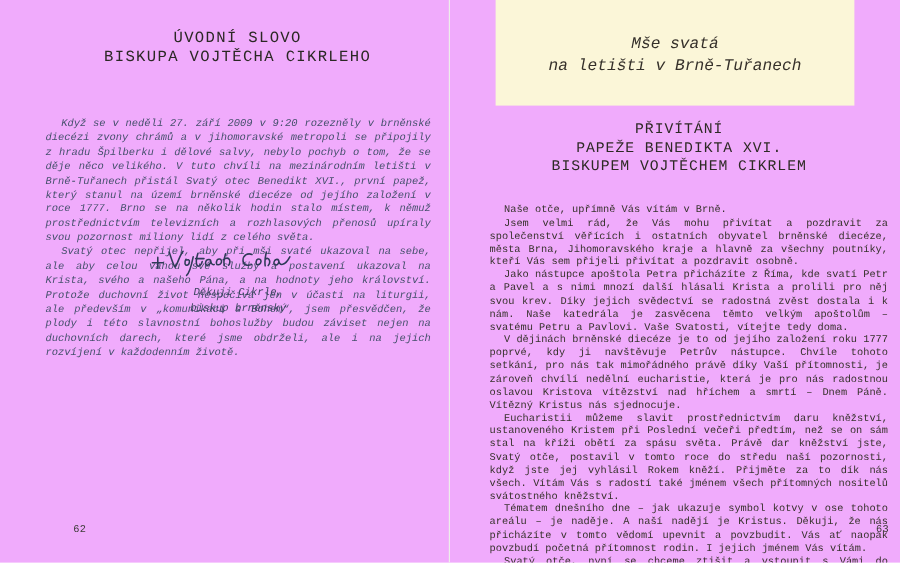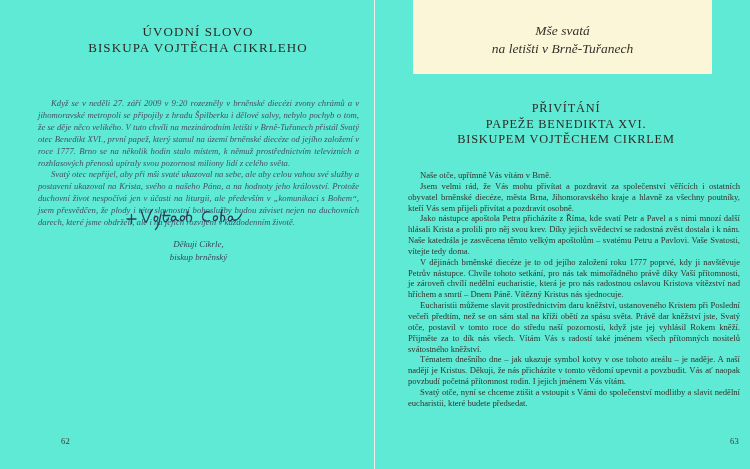--- a/index.html
+++ b/index.html
@@ -1,37 +1,37 @@
 <!DOCTYPE html>
 <html lang="cs"><head>
 <meta charset="utf-8">
 <style>
   html,body{margin:0;padding:0;background:#ffffff;}
   .spread{
-    position:relative;width:750px;height:469px;background:#5eead4;overflow:hidden;
-    font-family:Liberation Serif, serif;
+    position:relative;width:750px;height:469px;background:#f0abfc;overflow:hidden;
+    font-family:Liberation Mono, monospace;
   }
   .gutter{position:absolute;left:374px;top:0;width:1px;height:469px;background:#ededea;}
 
   
   .left-title{position:absolute;left:30px;top:24px;width:336px;text-align:center;
     font-size:13px;letter-spacing:1.1px;line-height:16px;color:#2b2824;font-weight:400;}
   .left-body{position:absolute;left:38px;top:70px;width:321px;
     font-style:italic;font-size:8.7px;line-height:11.9px;text-align:justify;
     color:#45506c;hyphens:auto;margin-top:28px;}
   .left-body p{margin:0;text-indent:13px;}
   .signature-wrap{position:absolute;left:122px;top:201px;width:140px;height:36px;}
   .attribution{position:absolute;left:38px;top:238px;width:321px;text-align:center;
     font-style:italic;font-size:8.9px;line-height:13px;color:#3c4560;}
   .pagenum{position:absolute;top:436px;font-size:8.6px;color:#3e3c39;letter-spacing:0.3px;margin-left:21px;}
   .pagenum.left{left:40px;}
   .pagenum.right{left:709px;}
 
   
-  .banner{position:absolute;left:413px;top:0;width:299px;height:74px;background:#fbf6d8;
+  .banner{position:absolute;left:413px;top:0;width:299px;height:88px;background:#fbf6d8;
     display:flex;flex-direction:column;justify-content:center;align-items:center;
     padding-top:6px;box-sizing:border-box;}
   .banner div{font-style:italic;font-size:13.5px;line-height:18px;color:#35302a;text-align:center;}
   .right-heading{position:absolute;left:405px;top:101px;width:322px;text-align:center;
     font-size:12.3px;letter-spacing:0.8px;line-height:15.5px;color:#2e2a25;}
   .right-body{position:absolute;left:408px;top:170px;width:332px;
     font-size:8.6px;line-height:10.85px;text-align:justify;color:#37322c;hyphens:auto;}
   .right-body p{margin:0;text-indent:12px;}
 </style>
 </head>

